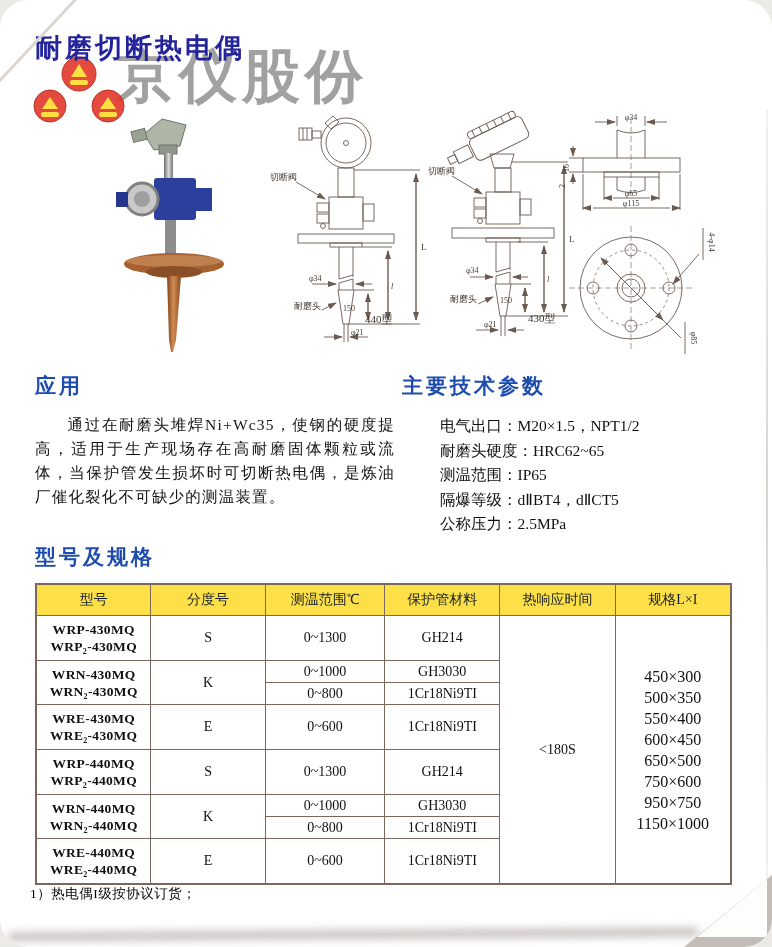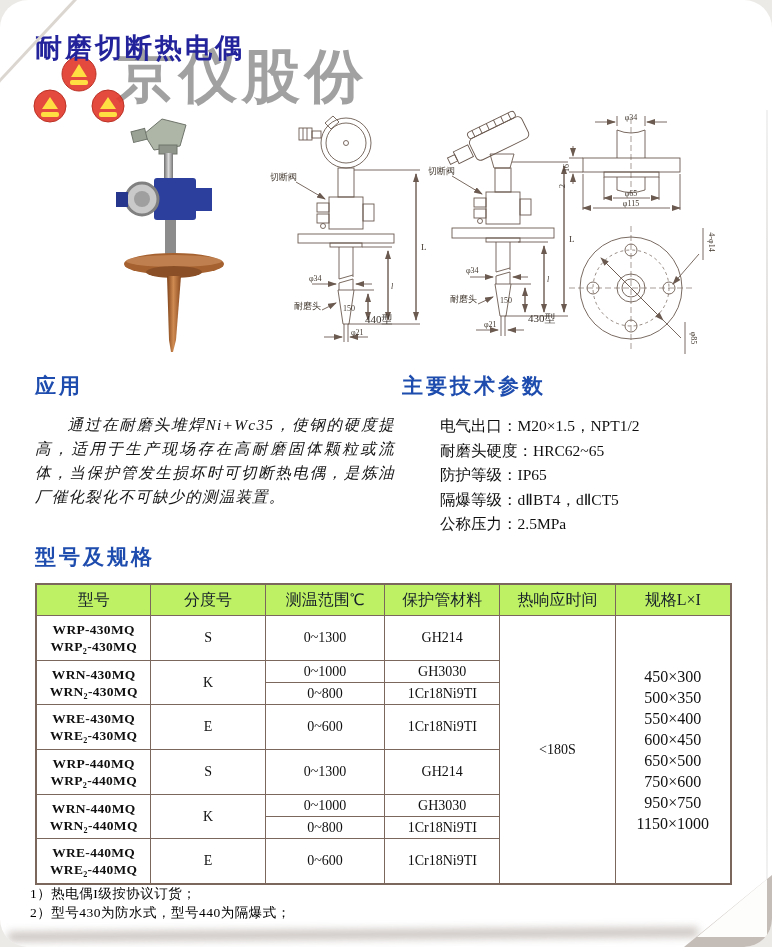--- a/index.html
+++ b/index.html
@@ -19,31 +19,31 @@
   .fig{position:absolute;}
   .fig text{font-family:"Liberation Serif",serif;fill:#42382f;stroke:none;}
   .fig .ln{stroke:#6b5a50;fill:none;stroke-width:.9;}
   .fig .typlbl{font-size:11px;fill:#3a332e;}
 
   
   .sec-h{margin:0;font-family:"Liberation Sans",sans-serif;font-weight:bold;
          font-size:21px;color:#1d4cae;letter-spacing:3px;}
   .app{position:absolute;left:35px;top:372px;width:360px;}
   .app p{margin:13px 0 0;font-size:15.5px;line-height:24px;text-align:justify;
-         text-indent:2.1em;letter-spacing:1.2px;color:#141414;font-style:italic;}
+         text-indent:2.1em;letter-spacing:1.2px;color:#141414;}
   .params{position:absolute;left:402px;top:372px;width:338px;}
   .params ul{list-style:none;margin:14px 0 0;padding:0 0 0 38px;}
   .params li{font-size:15.5px;line-height:24.5px;color:#101010;}
 
   
   .spec-h{position:absolute;left:35px;top:543px;text-align:center;}
   .spec-table{position:absolute;left:35px;top:583px;width:697px;border-collapse:collapse;
          text-align:center;font-size:14px;color:#101010;border:2px solid #7c675c;}
   .spec-table th,.spec-table td{border:1px solid #7c675c;padding:0 2px;vertical-align:middle;}
-  .spec-table th{background:#bef264;font-weight:normal;font-size:16px;height:30px;color:#17202a;}
+  .spec-table th{background:#fde047;font-weight:normal;font-size:14px;height:30px;color:#17202a;}
   .r-tall>td{height:44px;}
   .r-half>td{height:21px;}
   .models span{display:block;font-weight:bold;font-size:13.5px;line-height:17px;letter-spacing:.3px;}
   .sizes span{display:block;font-size:16px;line-height:21px;}
 
   .notes{position:absolute;left:30px;top:884px;font-size:13.5px;color:#000000;}
   .notes div{line-height:19px;letter-spacing:.5px;}
 
   
   .fold-tl{position:absolute;left:-30px;top:36px;width:140px;height:3px;background:#dcd6d0;
@@ -298,21 +298,21 @@
   <section class="app">
     <h2 class="sec-h">应用</h2>
     <p>通过在耐磨头堆焊Ni+Wc35，使钢的硬度提高，适用于生产现场存在高耐磨固体颗粒或流体，当保护管发生损坏时可切断热电偶，是炼油厂催化裂化不可缺少的测温装置。</p>
   </section>
 
   <section class="params">
     <h2 class="sec-h">主要技术参数</h2>
     <ul>
       <li>电气出口：M20×1.5，NPT1/2</li>
       <li>耐磨头硬度：HRC62~65</li>
-      <li>防护等级：IP65</li>
+      <li>测温范围：IP65</li>
       <li>隔爆等级：dⅡBT4，dⅡCT5</li>
       <li>公称压力：2.5MPa</li>
     </ul>
   </section>
 
   <h2 class="sec-h spec-h">型号及规格</h2>
 
   <table class="spec-table">
     <colgroup>
       <col style="width:115px">
@@ -404,21 +404,20 @@
         </td>
         <td>E</td>
         <td>0~600</td>
         <td>1Cr18Ni9TI</td>
       </tr>
     </tbody>
   </table>
 
   <div class="notes">
     <div>1）热电偶I级按协议订货；</div>
-    <div>2）型号430为防水式，型号440为隔爆式；</div>
   </div>
 
   <div class="edge-right"></div>
   <div class="shadow-bottom"></div>
   <div class="fold-br-shadow"></div>
   <div class="fold-br-white"></div>
 
 </div>
 
 </body></html>

